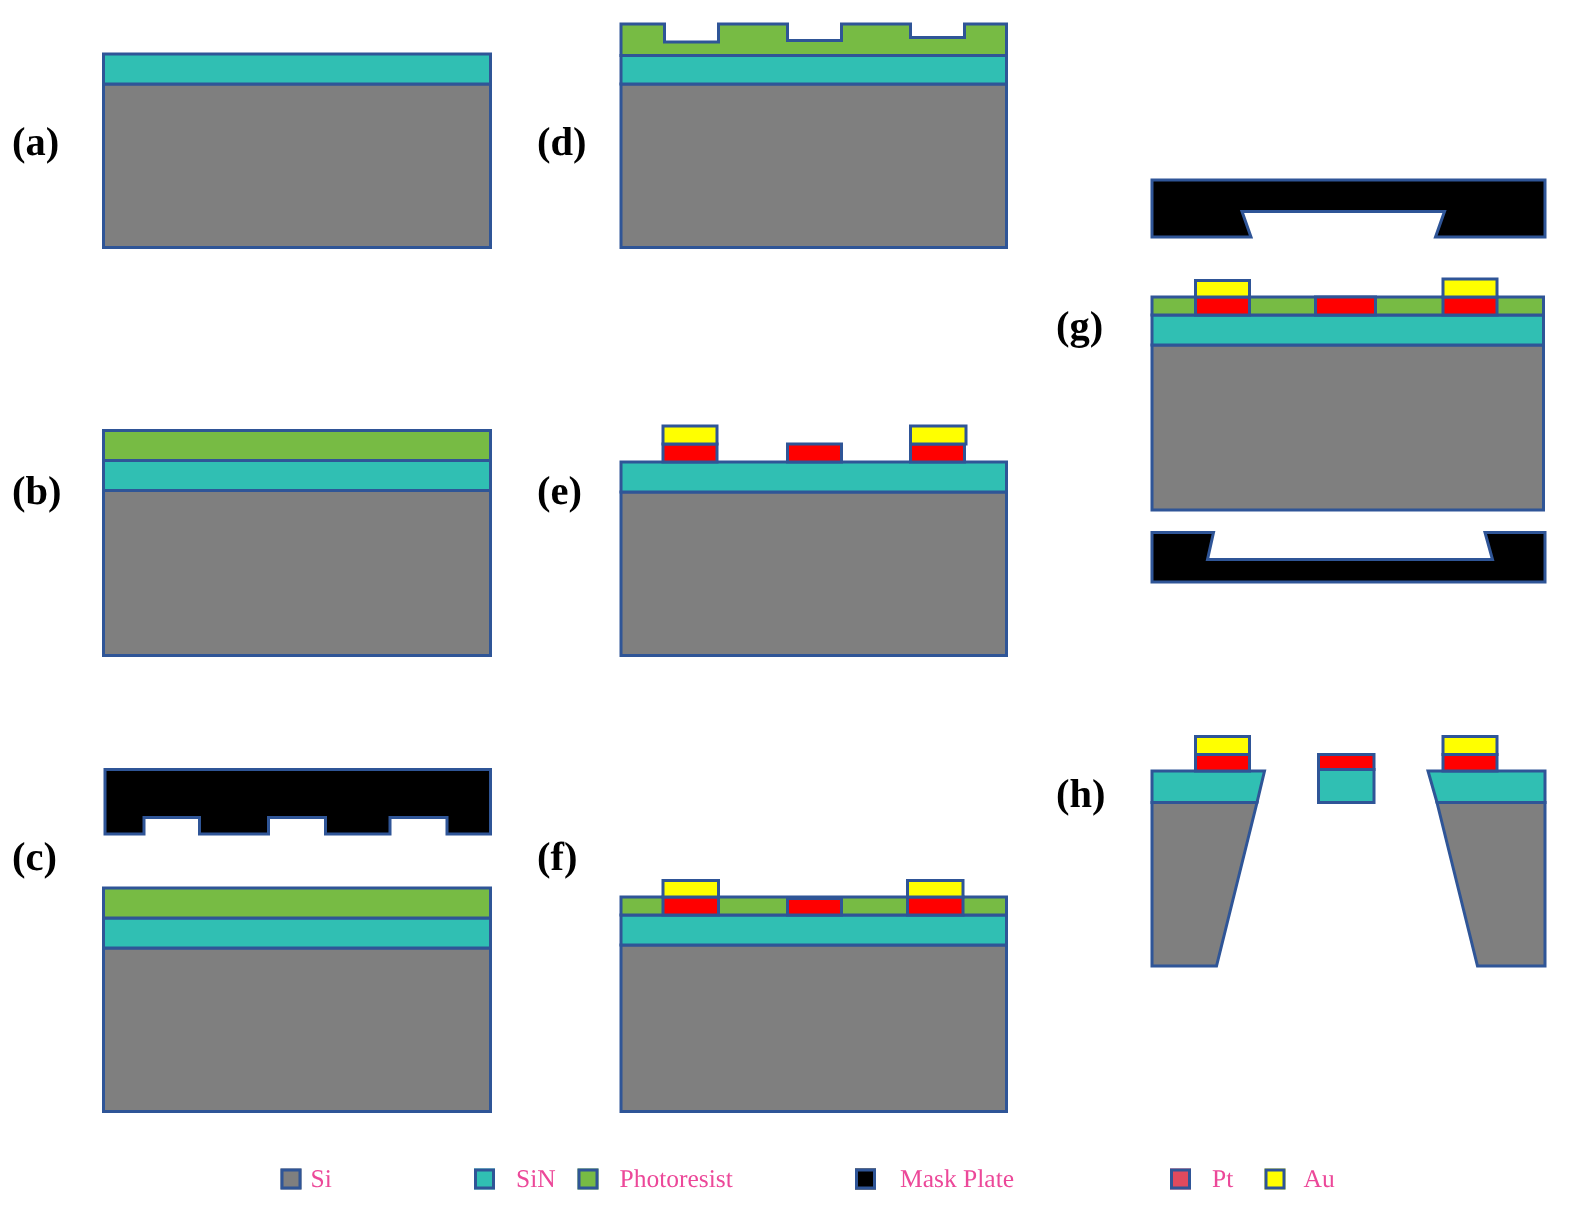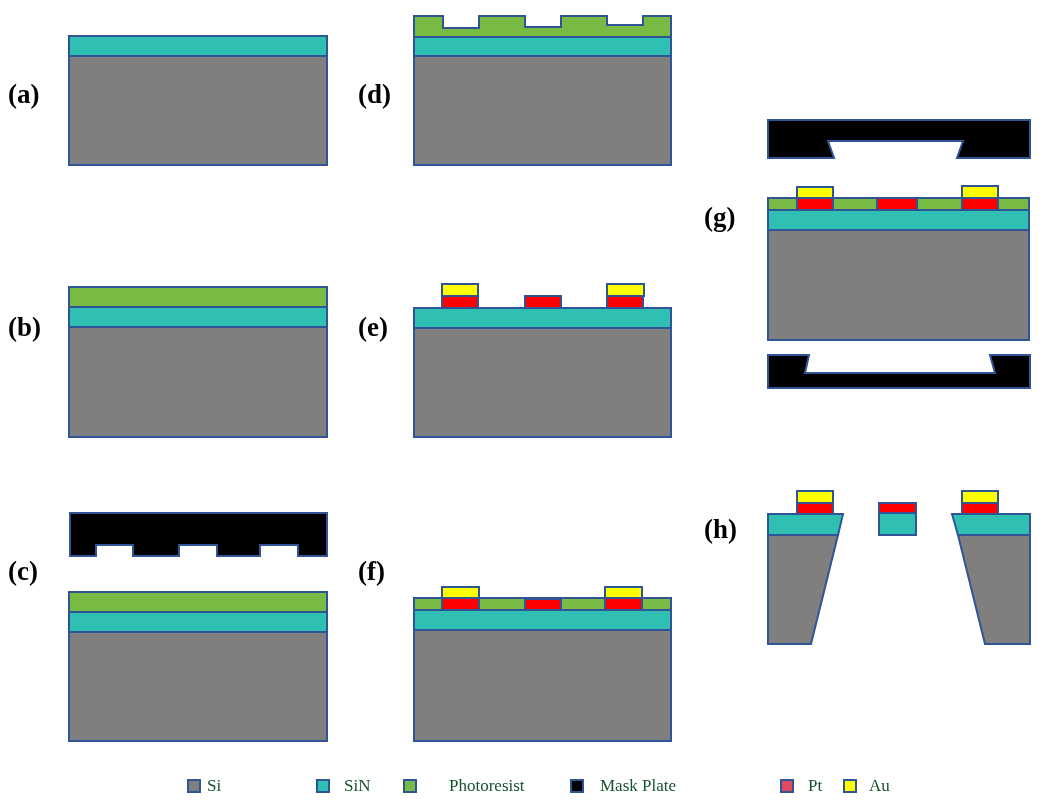--- a/index.html
+++ b/index.html
@@ -11,21 +11,21 @@
     font-weight: bold;
     font-size: 27px;
     color: #000;
     line-height: 1;
   }
   .legend-item { position: absolute; top: 776px; height: 20px; display: flex; align-items: center; }
   .legend-swatch { width: 14px; height: 14px; border: 2px solid #2F5597; box-sizing: border-box; }
   .legend-text {
     margin-left: 6px;
     font-family: "Liberation Serif", "DejaVu Serif", serif;
-    font-size: 17px; color: #14532d; white-space: nowrap;
+    font-size: 17px; color: #ec4899; white-space: nowrap;
   }
 </style>
 </head>
 <body>
 
 <div id="stage">
   <svg id="diagram" width="1054" height="805" viewBox="0 0 1054 805">
     <g id="panel-a">
         <rect x="69" y="56" width="258" height="109" fill="#7F7F7F" stroke="#2F5597" stroke-width="2" stroke-linejoin="miter"></rect>
         <rect x="69" y="36" width="258" height="20" fill="#30BFB3" stroke="#2F5597" stroke-width="2" stroke-linejoin="miter"></rect>
@@ -101,21 +101,21 @@
   <div class="panel-label" style="left:704px;top:516px;">(h)</div>
 
   <div class="legend-item" style="left:187px;">
     <div class="legend-swatch" style="background: rgb(127, 127, 127);"></div>
     <span class="legend-text">Si</span>
   </div>
   <div class="legend-item" style="left:284px;padding-left:32px;">
     <div class="legend-swatch" style="background: rgb(48, 191, 179);"></div>
     <span class="legend-text" style="margin-left:14px;">SiN</span>
   </div>
-  <div class="legend-item" style="left:403px;gap:18px;">
+  <div class="legend-item" style="left:385px;">
     <div class="legend-swatch" style="background: rgb(119, 187, 68);"></div>
     <span class="legend-text" style="margin-left:14px;">Photoresist</span>
   </div>
   <div class="legend-item" style="left:570px;">
     <div class="legend-swatch" style="background: rgb(0, 0, 0);"></div>
     <span class="legend-text" style="margin-left:16px;">Mask Plate</span>
   </div>
   <div class="legend-item" style="left:748px;padding-left:32px;">
     <div class="legend-swatch" style="background: rgb(224, 74, 94);"></div>
     <span class="legend-text" style="margin-left:14px;">Pt</span>

